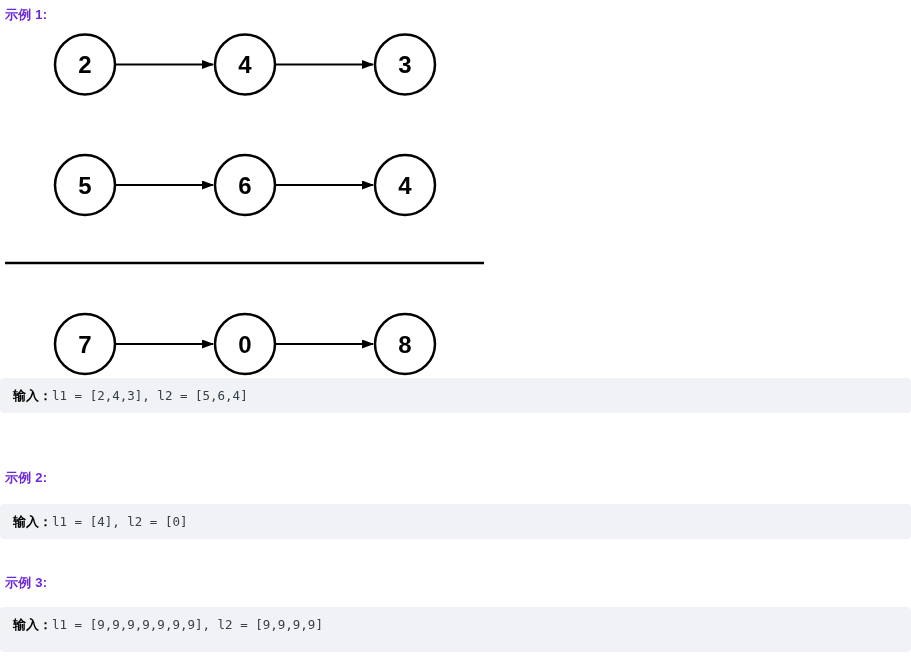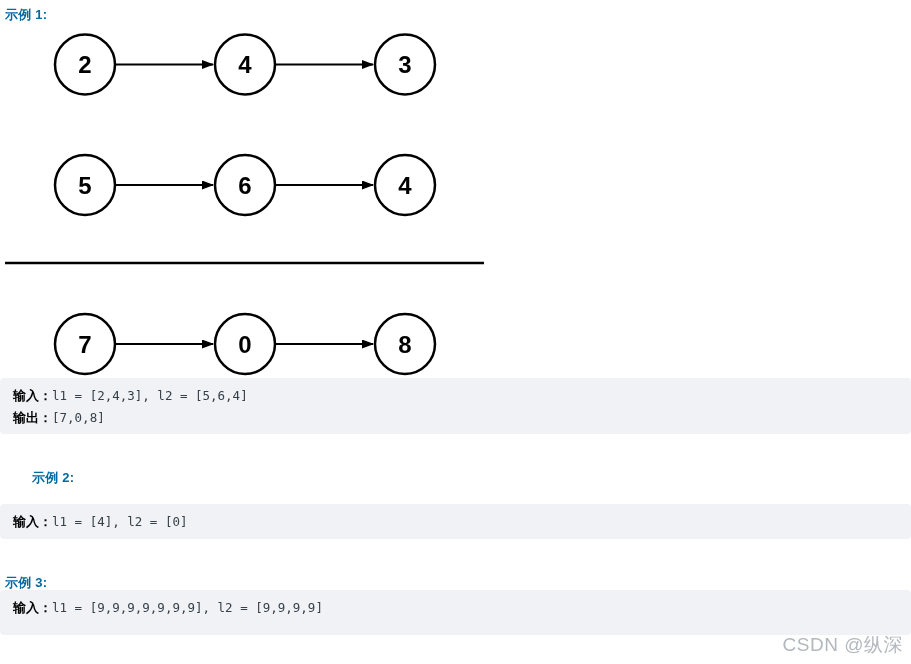--- a/index.html
+++ b/index.html
@@ -10,25 +10,25 @@
     background: #ffffff;
     overflow: hidden;
     font-family: "Liberation Sans", sans-serif;
   }
   .ex-heading {
     position: absolute;
     left: 5px;
     margin: 0;
     font-size: 13px;
     font-weight: bold;
-    color: #0369a1;
+    color: #6d28d9;
     letter-spacing: 0.2px;
   }
   .heading-1 { top: 6px; }
-  .heading-2 { top: 469px; margin-left: 27px; }
+  .heading-2 { top: 469px; }
   .heading-3 { top: 574px; text-align: right; }
   .diagram {
     position: absolute;
     top: 0;
     left: 0;
   }
   .node-circle {
     fill: #ffffff;
     stroke: #000000;
     stroke-width: 2.5;
@@ -52,21 +52,21 @@
     position: absolute;
     left: 0;
     width: 911px;
     box-sizing: border-box;
     background: #f0f2f5;
     border-radius: 4px;
     padding: 7px 13px 6px 13px;
   }
   .block-1 { top: 378px; }
   .block-2 { top: 504px; }
-  .block-3 { top: 590px; height: 45px; }
+  .block-3 { top: 607px; height: 45px; }
   .codeline {
     line-height: 20.5px;
     white-space: pre;
   }
   .codeline .label {
     font-size: 13px;
     font-weight: bold;
     color: #000000;
   }
   .codeline .code {
@@ -128,30 +128,28 @@
       <circle class="node-circle" cx="245" cy="344" r="30"></circle>
       <circle class="node-circle" cx="405" cy="344" r="30"></circle>
       <text class="node-value" x="85" y="352.5">7</text>
       <text class="node-value" x="245" y="352.5">0</text>
       <text class="node-value" x="405" y="352.5">8</text>
     </g>
   </svg>
 
   <div class="codeblock block-1">
     <div class="codeline"><span class="label">输入：</span><span class="code">l1 = [2,4,3], l2 = [5,6,4]</span></div>
-    <div class="codeline"><span class="label">输出：</span><span class="code">[7,0,8]</span></div>
   </div>
 
   <div class="ex-heading heading-2">示例 2:</div>
 
   <div class="codeblock block-2">
     <div class="codeline"><span class="label">输入：</span><span class="code">l1 = [4], l2 = [0]</span></div>
   </div>
 
   <div class="ex-heading heading-3">示例 3:</div>
 
   <div class="codeblock block-3">
     <div class="codeline"><span class="label">输入：</span><span class="code">l1 = [9,9,9,9,9,9,9], l2 = [9,9,9,9]</span></div>
   </div>
 
-  <div class="watermark">CSDN @纵深</div>
 
 </div>
 
 </body></html>

